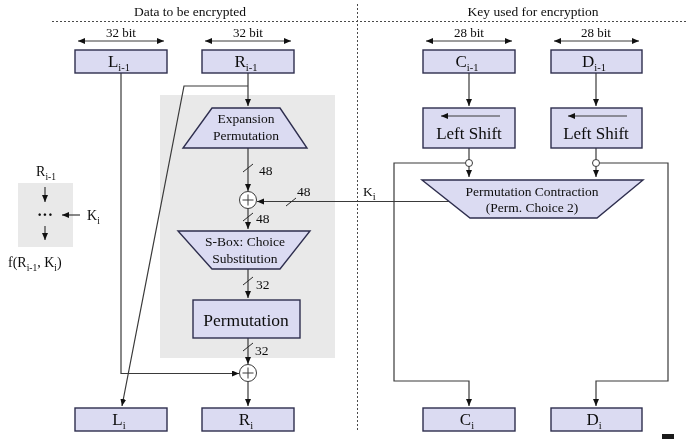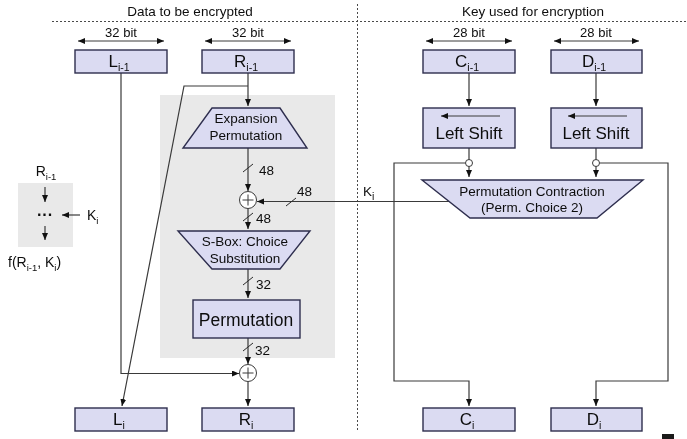--- a/index.html
+++ b/index.html
@@ -1,17 +1,17 @@
 <!DOCTYPE html>
 <html><head>
 <meta charset="utf-8">
 <style>
   html,body{margin:0;padding:0;background:#ffffff;}
   .stage{position:relative;width:687px;height:439px;background:#ffffff;overflow:hidden;
-         font-family:Liberation Sans, sans-serif;}
+         font-family:Liberation Serif, serif;}
   svg{display:block;}
   .box{fill:#dbdbf2;stroke:#2e2e4e;stroke-width:1.4;}
   .panel{fill:#e9e9e9;stroke:none;}
   .wire{stroke:#3a3a3a;stroke-width:1.2;fill:none;}
   .thin{stroke:#3a3a3a;stroke-width:1;fill:none;}
   .tick{stroke:#2a2a2a;stroke-width:1;}
   .dotted{stroke:#4a4a4a;stroke-width:1;stroke-dasharray:2 2;fill:none;}
   .node{fill:#ffffff;stroke:#3a3a3a;stroke-width:1;}
   text{fill:#0d0d0d;}
   .hdr{font-size:13.5px;}

